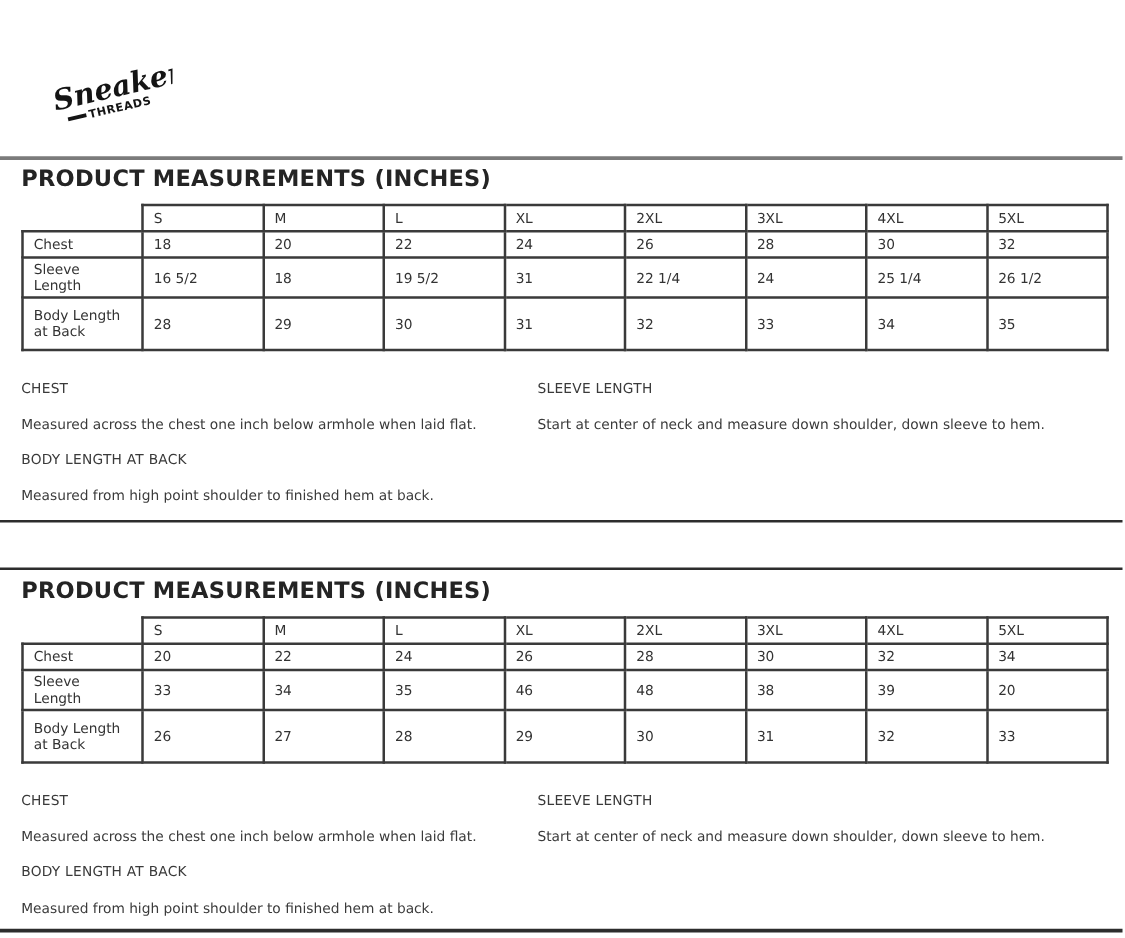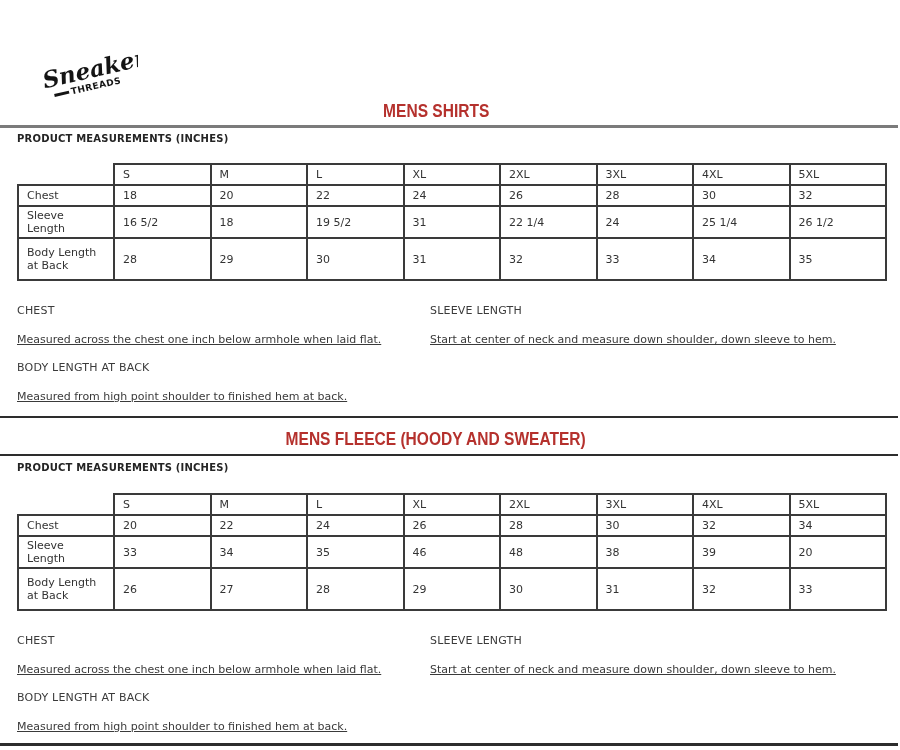--- a/index.html
+++ b/index.html
@@ -38,21 +38,21 @@
   .rule { position: absolute; left: 0; width: 898px; }
   .rule-gray  { top: 125px; height: 3px;   background: #7b7b7b; }
   .rule-dark-1 { top: 416px; height: 2px;  background: #2d2d2d; }
   .rule-dark-2 { top: 454px; height: 2px;  background: #2d2d2d; }
   .rule-dark-3 { top: 743px; height: 3px;  background: #2d2d2d; }
   
   .pm-heading {
     position: absolute;
     left: 17px;
     font-weight: bold;
-    font-size: 10px;
+    font-size: 18px;
     color: #242424;
     letter-spacing: 0.2px;
   }
   .pm-1 { top: 133px; }
   .pm-2 { top: 462px; }
   
   .size-table {
     position: absolute;
     left: 17px;
     width: 870px;
@@ -91,41 +91,37 @@
     color: #3a3a3a;
     letter-spacing: 0.2px;
     line-height: 14px;
     margin-bottom: 9px;
   }
   .note-text {
     font-size: 11px;
     color: #3a3a3a;
     line-height: 26px;
     margin-bottom: 8px;
-    text-decoration: underline;
   }
 </style>
 </head>
 <body>
 
 <div class="page">
 
   <div class="logo">
     <svg width="96" height="60" viewBox="0 0 96 60">
       <g transform="rotate(-13 48 30)">
         <text x="1" y="32" font-family="DejaVu Serif, serif" font-style="italic" font-weight="bold" font-size="23" fill="#141414">Sneaker</text>
         <line x1="9" y1="41" x2="24" y2="41" stroke="#141414" stroke-width="3"></line>
         <text x="26" y="44" font-family="DejaVu Sans, sans-serif" font-weight="bold" font-size="9" letter-spacing="0.5" fill="#141414">THREADS</text>
       </g>
     </svg>
   </div>
 
-  <div class="section-title title-1">
-    <span>MENS SHIRTS</span>
-  </div>
 
   <div class="rule rule-gray"></div>
 
   <div class="pm-heading pm-1">PRODUCT MEASUREMENTS (INCHES)</div>
 
   <table class="size-table table-1">
     <colgroup>
       <col class="label-col">
         <col>
         <col>
@@ -192,23 +188,20 @@
       <p class="note-text">Measured from high point shoulder to finished hem at back.</p>
     </div>
     <div class="notes-col-right">
       <div class="note-heading">SLEEVE LENGTH</div>
       <p class="note-text">Start at center of neck and measure down shoulder, down sleeve to hem.</p>
     </div>
   </div>
 
   <div class="rule rule-dark-1"></div>
 
-  <div class="section-title title-2">
-    <span>MENS FLEECE (HOODY AND SWEATER)</span>
-  </div>
 
   <div class="rule rule-dark-2"></div>
 
   <div class="pm-heading pm-2">PRODUCT MEASUREMENTS (INCHES)</div>
 
   <table class="size-table table-2">
     <colgroup>
       <col class="label-col">
         <col>
         <col>

